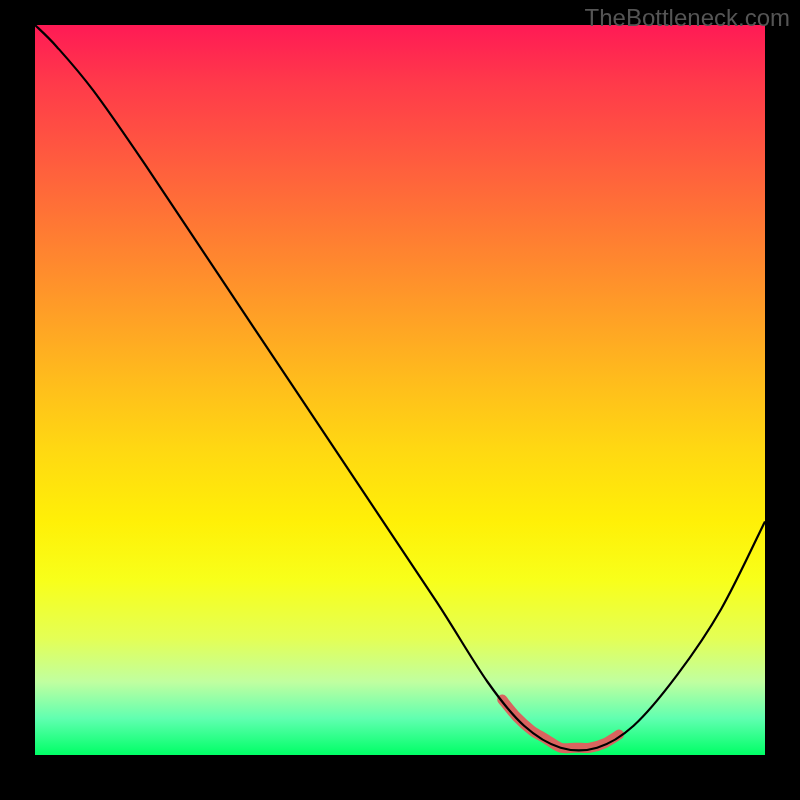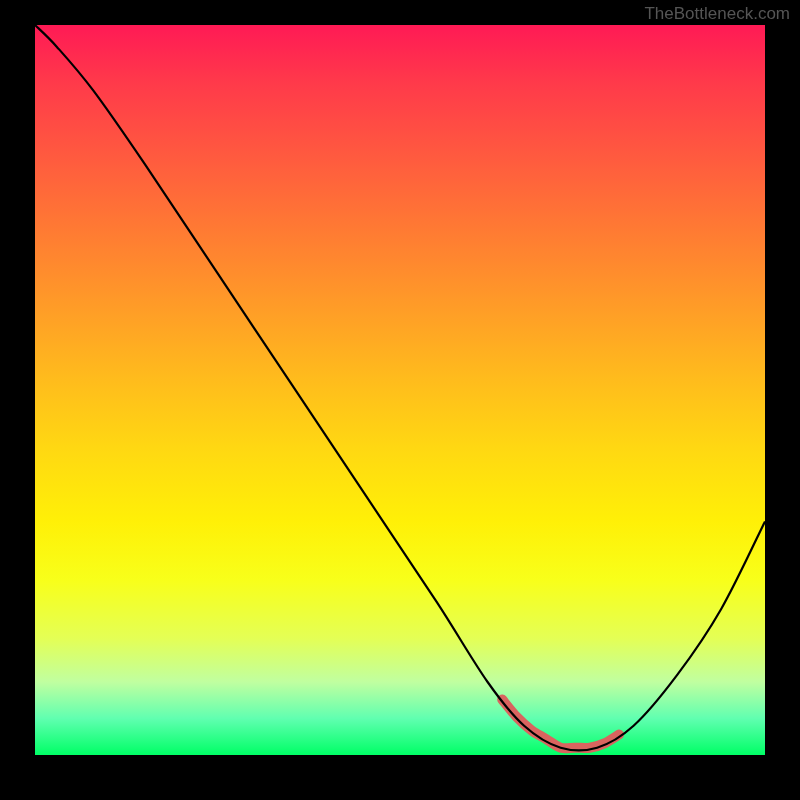--- a/index.html
+++ b/index.html
@@ -8,21 +8,21 @@
     height: 800px;
     background: #000;
     position: relative;
     font-family: Arial, sans-serif;
   }
   .watermark {
     position: absolute;
     top: 4px;
     right: 10px;
     color: #555;
-    font-size: 17px;
+    font-size: 24px;
     font-weight: 500;
     z-index: 10;
   }
   .plot-area {
     position: absolute;
     left: 35px;
     top: 25px;
     width: 730px;
     height: 730px;
     overflow: hidden;

